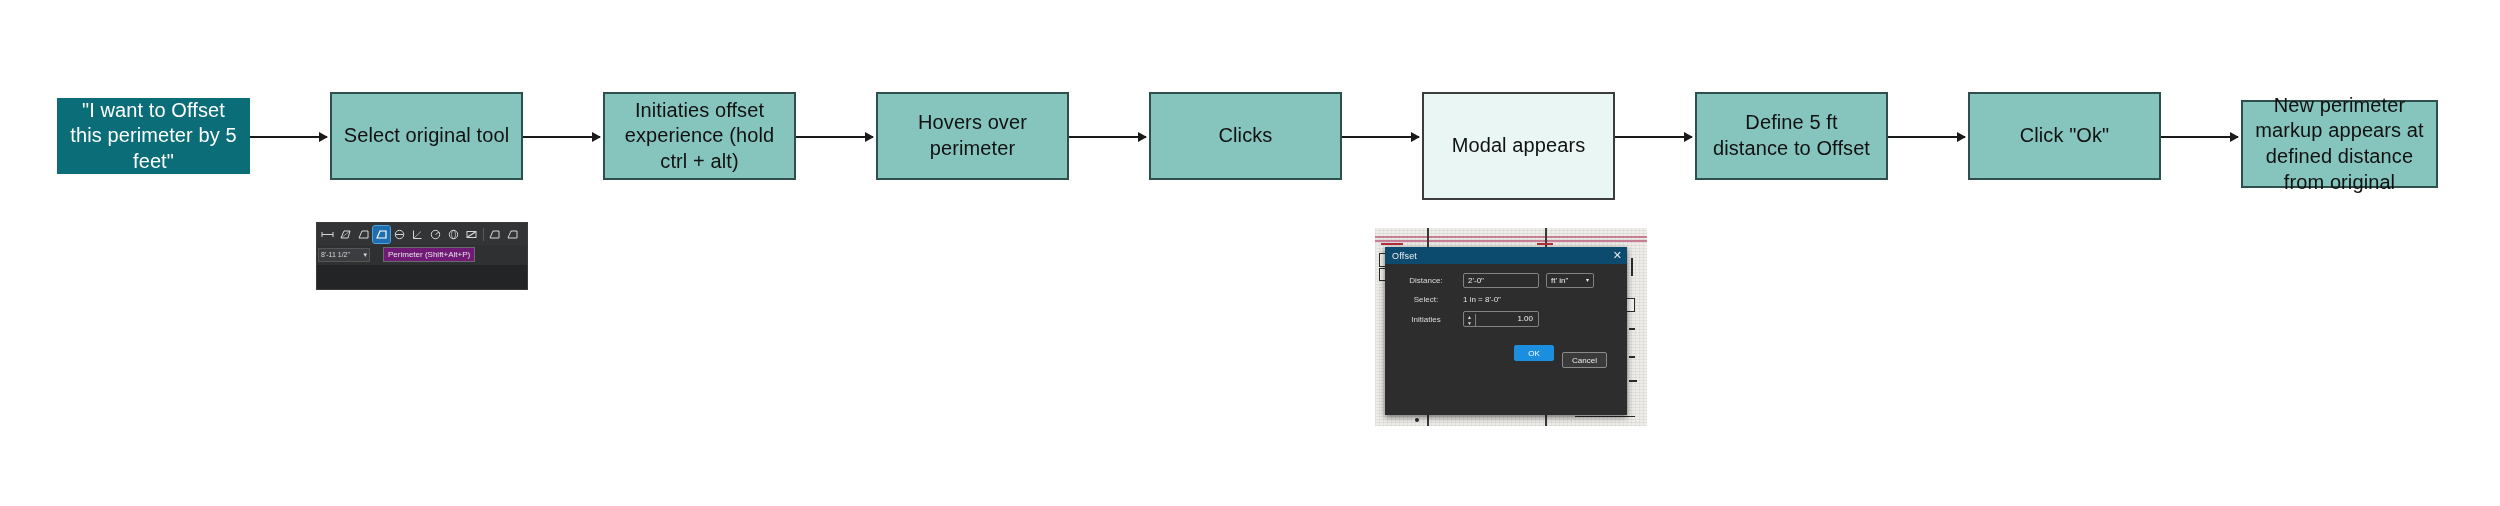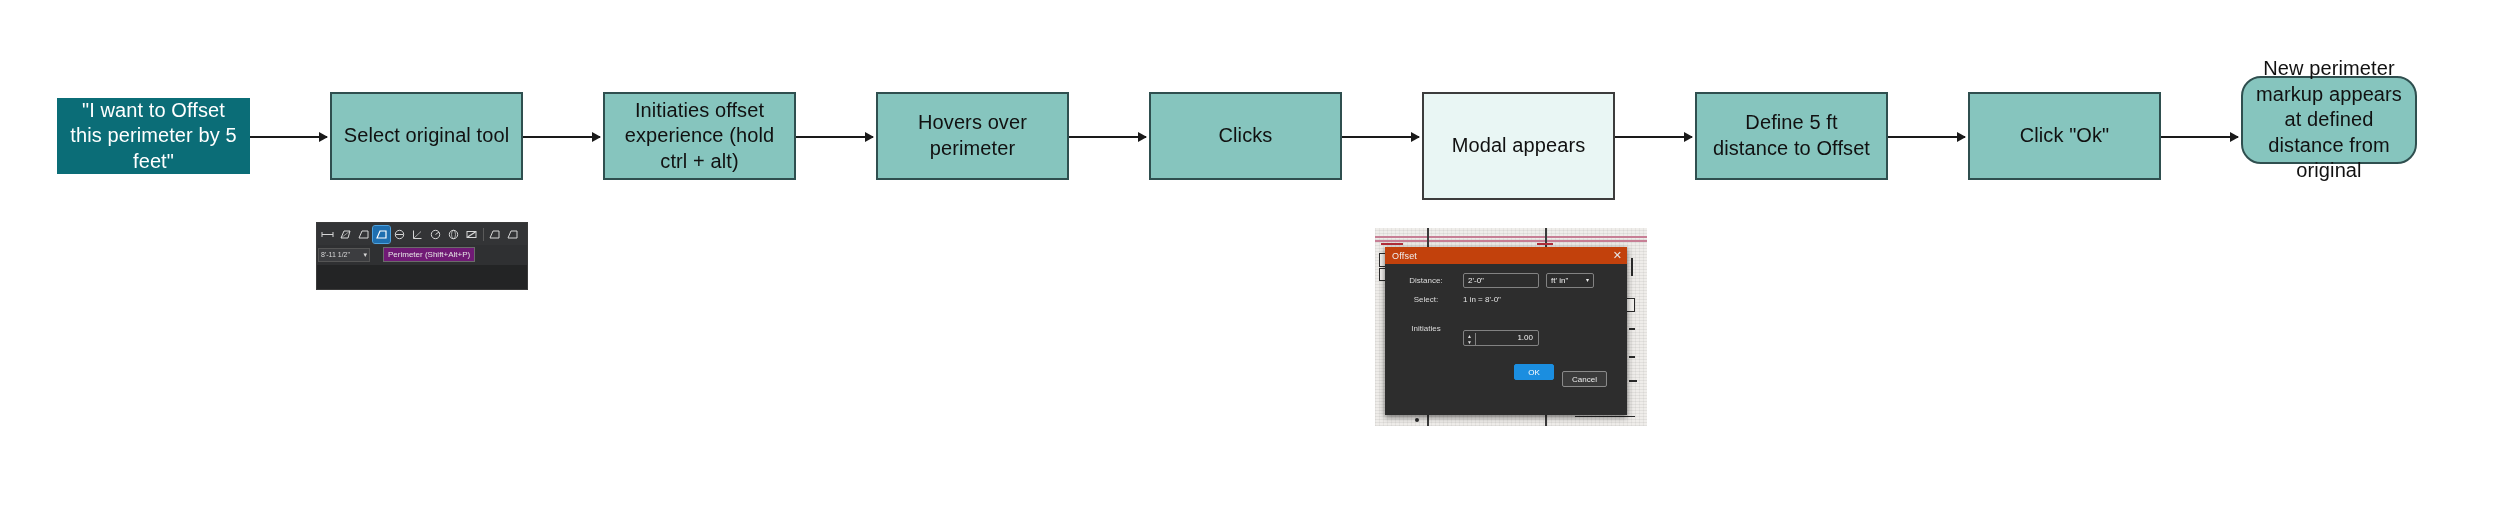--- a/index.html
+++ b/index.html
@@ -193,21 +193,21 @@
     left: 10px;
     top: 19px;
     width: 242px;
     height: 168px;
     background: #2d2d2d;
     box-shadow: 0 2px 6px rgba(0,0,0,.55);
     box-sizing: border-box;
   }
   .dlg-title {
     height: 17px;
-    background: #c2410c;
+    background: #0c4a6e;
     display: flex;
     align-items: center;
     justify-content: space-between;
     padding: 0 5px 0 7px;
     box-sizing: border-box;
   }
   .dlg-title-text {
     color: #f0f0f0;
     font-size: 9px;
     letter-spacing: .2px;
@@ -266,21 +266,20 @@
   }
   .spin-wrap {
     display: flex;
     align-items: flex-end;
     border: 1px solid #828282;
     border-radius: 2px;
     height: 16px;
     width: 76px;
     box-sizing: border-box;
     overflow: hidden;
-    margin-top: 19px;
   }
   .spin-btns {
     width: 11px;
     display: flex;
     flex-direction: column;
     border-right: 1px solid #828282;
     flex: 0 0 auto;
   }
   .spin-btn {
     flex: 1;
@@ -358,21 +357,21 @@
   </div>
 
   <div class="node teal" style="left:1695px;top:92px;width:193px;height:88px;">
     <span class="node-label">Define 5 ft distance to Offset</span>
   </div>
 
   <div class="node teal" style="left:1968px;top:92px;width:193px;height:88px;">
     <span class="node-label">Click "Ok"</span>
   </div>
 
-  <div class="node teal" style="left:2241px;top:76px;width:176px;height:88px;border-radius:20px;">
+  <div class="node teal" style="left:2241px;top:100px;width:197px;height:88px;">
     <span class="node-label">New perimeter markup appears at defined distance from original</span>
   </div>
 </div>
 
 <div id="toolbar-shot">
 
   <div class="tb-row">
     <div class="tb-icon">
       <svg width="13" height="13" viewBox="0 0 13 13">
           <path d="M1 6.5h11M1 4v5M12 4v5" stroke="#d6d6d6" stroke-width="1" fill="none"></path>

